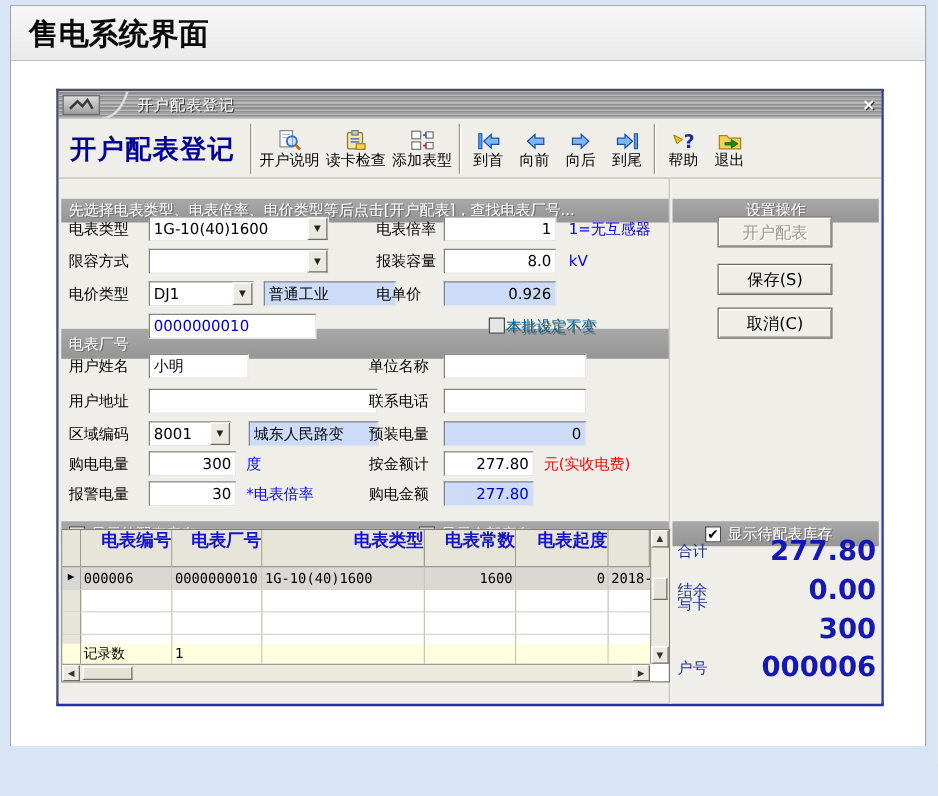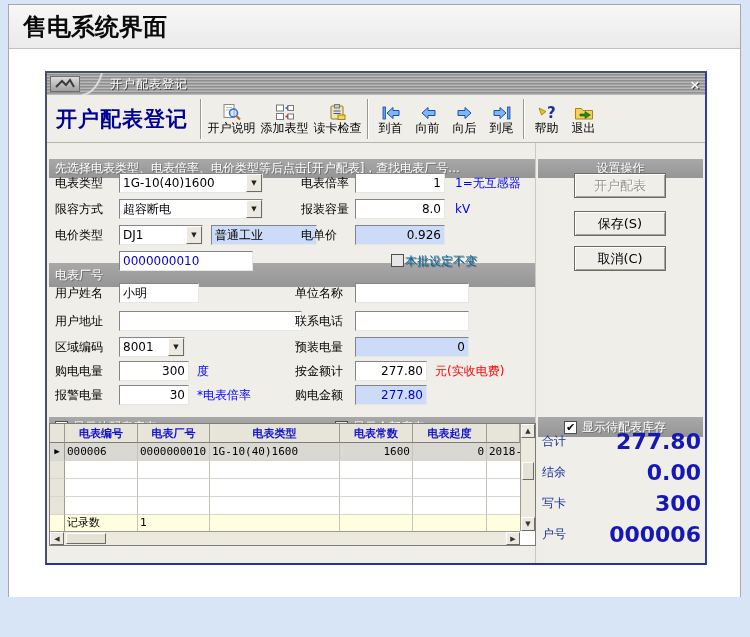--- a/index.html
+++ b/index.html
@@ -47,21 +47,21 @@
   .combo .val { display:block; font-size:12px; line-height:18px; padding:0 18px 0 3px; overflow:hidden; white-space:nowrap; }
   .combo .btn { position:absolute; right:0; top:0; bottom:0; width:16px; background:#ece9e0; border:1px solid; border-color:#fff #6e6c62 #6e6c62 #fff; font-size:7px; color:#222; display:flex; align-items:center; justify-content:center; }
 
   .cb { display:inline-block; width:13px; height:13px; background:#fff; border:1px solid #4d4d4d; font-size:11px; line-height:12px; text-align:center; color:#000; text-shadow:none; font-weight:bold; }
   .cb.off { background:#e6e6e6; }
 
   
   .grid { position:absolute; left:2px; top:280px; width:487px; height:123px; background:#fff; border:1px solid #7e7c74; }
   .grow { display:flex; width:470px; }
   .gcell { border-right:1px solid #c6c3ba; border-bottom:1px solid #d8d5cc; overflow:hidden; white-space:nowrap; font-size:11px; }
-  .ghead .gcell { background:#e7e4da; border-right:1px solid #9d9a90; border-bottom:1px solid #7e7c74; color:#1414cc; font-weight:bold; font-size:11px; text-align:center; line-height:19px; height:19px; }
+  .ghead .gcell { background:#e7e4da; border-right:1px solid #9d9a90; border-bottom:1px solid #7e7c74; color:#1414cc; font-weight:bold; font-size:14px; text-align:right; line-height:19px; height:30px; }
   .gdata .gcell { font-family:"DejaVu Sans Mono","Liberation Mono",monospace; line-height:17px; height:18px; padding:0 2px; }
   .gdata.sel .gcell { background:#d9d8d3; }
   .gfoot { position:absolute; left:0; top:91px; width:470px; display:flex; }
   .gfoot .gcell { background:#ffffdf; height:16px; line-height:15px; font-size:11px; border-bottom:none; padding:0 2px; }
   .cw0{width:15px;} .cw1{width:73px;} .cw2{width:72px;} .cw3{width:130px;} .cw4{width:73px;} .cw5{width:74px;} .cw6{width:33px; border-right:none;}
   .gutter { background:#e7e4da; border-right:1px solid #9d9a90; text-align:center; }
   .marker { color:#000; font-size:9px; line-height:17px; }
 
   .vscroll { position:absolute; right:0; top:0; width:15px; height:107px; background:#eceade; border-left:1px solid #9d9a90; }
   .hscroll { position:absolute; left:0; bottom:0; width:470px; height:14px; background:#eceade; border-top:1px solid #9d9a90; }
@@ -114,44 +114,44 @@
                 <line x1="14.5" y1="12" x2="18" y2="15.5" stroke="#b86a1e" stroke-width="2.2"></line>
               </svg>
           </span>
           <span class="tlabel">开户说明</span>
         </div>
 
 
         <div class="tbtn">
           <span class="ticon">
             <svg width="20" height="17" viewBox="0 0 20 17">
+                <rect x="3" y="2" width="12" height="13" rx="1" fill="#f2e6b0" stroke="#8a7a2a"></rect>
+                <rect x="6.5" y="0.5" width="5" height="3.5" fill="#c9c9c9" stroke="#777"></rect>
+                <line x1="5.5" y1="7" x2="12.5" y2="7" stroke="#3355cc"></line>
+                <line x1="5.5" y1="9.5" x2="12.5" y2="9.5" stroke="#3355cc"></line>
+                <rect x="10" y="11" width="7" height="4.5" fill="#ffd24a" stroke="#a9821d"></rect>
+              </svg>
+          </span>
+          <span class="tlabel">读卡检查</span>
+        </div>
+
+        <div class="tbtn">
+          <span class="ticon">
+            <svg width="20" height="17" viewBox="0 0 20 17">
                 <rect x="1.5" y="1" width="7" height="6" fill="#fff" stroke="#777"></rect>
                 <rect x="1.5" y="9.5" width="7" height="6" fill="#fff" stroke="#777"></rect>
                 <path d="M10.5 4h4.5M12.75 1.75v4.5" stroke="#1a55cc" stroke-width="1.4"></path>
                 <path d="M10.5 12.5h4.5M12.75 10.25v4.5" stroke="#cc2222" stroke-width="1.4"></path>
                 <rect x="13" y="1.5" width="5.5" height="5" fill="#fff" stroke="#777"></rect>
                 <rect x="13" y="10" width="5.5" height="5" fill="#fff" stroke="#777"></rect>
               </svg>
           </span>
           <span class="tlabel">添加表型</span>
         </div>
 
-        <div class="tbtn">
-          <span class="ticon">
-            <svg width="20" height="17" viewBox="0 0 20 17">
-                <rect x="3" y="2" width="12" height="13" rx="1" fill="#f2e6b0" stroke="#8a7a2a"></rect>
-                <rect x="6.5" y="0.5" width="5" height="3.5" fill="#c9c9c9" stroke="#777"></rect>
-                <line x1="5.5" y1="7" x2="12.5" y2="7" stroke="#3355cc"></line>
-                <line x1="5.5" y1="9.5" x2="12.5" y2="9.5" stroke="#3355cc"></line>
-                <rect x="10" y="11" width="7" height="4.5" fill="#ffd24a" stroke="#a9821d"></rect>
-              </svg>
-          </span>
-          <span class="tlabel">读卡检查</span>
-        </div>
-
         <span class="tsep"></span>
 
         <div class="tbtn nav">
           <span class="ticon">
             <svg width="20" height="16" viewBox="0 0 20 16">
                 <rect x="2" y="2" width="2.5" height="12" fill="#5a9cf0" stroke="#1a4fb0" stroke-width="0.8"></rect>
                 <path d="M18 5.5h-6V2.5L6 8l6 5.5v-3h6z" fill="#7db8f5" stroke="#1a4fb0"></path>
               </svg>
           </span>
           <span class="tlabel">到首</span>
@@ -219,21 +219,20 @@
         <div class="combo" style="left:72px; top:30px; width:144px;">
           <span class="val">1G-10(40)1600</span>
           <span class="btn">▼</span>
         </div>
         <span class="lbl" style="left:254px; top:30px;">电表倍率</span>
         <input class="field num" style="left: 308px; top: 30px; width: 90px;" value="1">
         <span class="hintb" style="left:408px; top:30px;">1=无互感器</span>
 
         <span class="lbl" style="left:8px; top:56px;">限容方式</span>
         <div class="combo" style="left:72px; top:56px; width:144px;">
-          <span class="val">超容断电</span>
           <span class="btn">▼</span>
         </div>
         <span class="lbl" style="left:254px; top:56px;">报装容量</span>
         <input class="field num" style="left: 308px; top: 56px; width: 90px;" value="8.0">
         <span class="hintb" style="left:408px; top:56px;">kV</span>
 
         <span class="lbl" style="left:8px; top:82px;">电价类型</span>
         <div class="combo" style="left:72px; top:82px; width:84px;">
           <span class="val">DJ1</span>
           <span class="btn">▼</span>
@@ -257,20 +256,21 @@
         <span class="lbl" style="left:8px; top:168px;">用户地址</span>
         <input class="field" style="left: 72px; top: 168px; width: 183px;" value="">
         <span class="lbl" style="left:248px; top:168px;">联系电话</span>
         <input class="field" style="left: 308px; top: 168px; width: 114px;" value="">
 
         <span class="lbl" style="left:8px; top:194px;">区域编码</span>
         <div class="combo" style="left:72px; top:194px; width:66px;">
           <span class="val">8001</span>
           <span class="btn">▼</span>
         </div>
+        <div class="field ro" style="left:152px; top:194px; width:104px;">城东人民路变</div>
         <span class="lbl" style="left:248px; top:194px;">预装电量</span>
         <div class="field ro num" style="left:308px; top:194px; width:114px;">0</div>
 
         <span class="lbl" style="left:8px; top:218px;">购电电量</span>
         <input class="field num" style="left: 72px; top: 218px; width: 70px;" value="300">
         <span class="hintb" style="left:150px; top:218px;">度</span>
         <span class="lbl" style="left:248px; top:218px;">按金额计</span>
         <input class="field num" style="left: 308px; top: 218px; width: 72px;" value="277.80">
         <span class="hintr" style="left:388px; top:218px;">元(实收电费)</span>
 
@@ -361,21 +361,21 @@
 
         <div class="graybar" style="left:491px; top:260px; width:165px; height:20px;">
           <span class="cb" style="margin-left:26px;">✔</span>
           <span style="margin-left:5px;">显示待配表库存</span>
         </div>
 
         <span class="total-label" style="left:495px; top:290px;">合计</span>
         <span class="total-value" style="top:286px; width:160px;">277.80</span>
         <span class="total-label" style="left:495px; top:321px;">结余</span>
         <span class="total-value" style="top:317px; width:160px;">0.00</span>
-        <span class="total-label" style="left:495px; top:352px;">写卡</span>
+        <span class="total-label" style="left:495px; top:332px;">写卡</span>
         <span class="total-value" style="top:348px; width:160px;">300</span>
         <span class="total-label" style="left:495px; top:383px;">户号</span>
         <span class="total-value" style="top:379px; width:160px;">000006</span>
 
       </div>
     </div>
 
   </div>
 </div>
 

